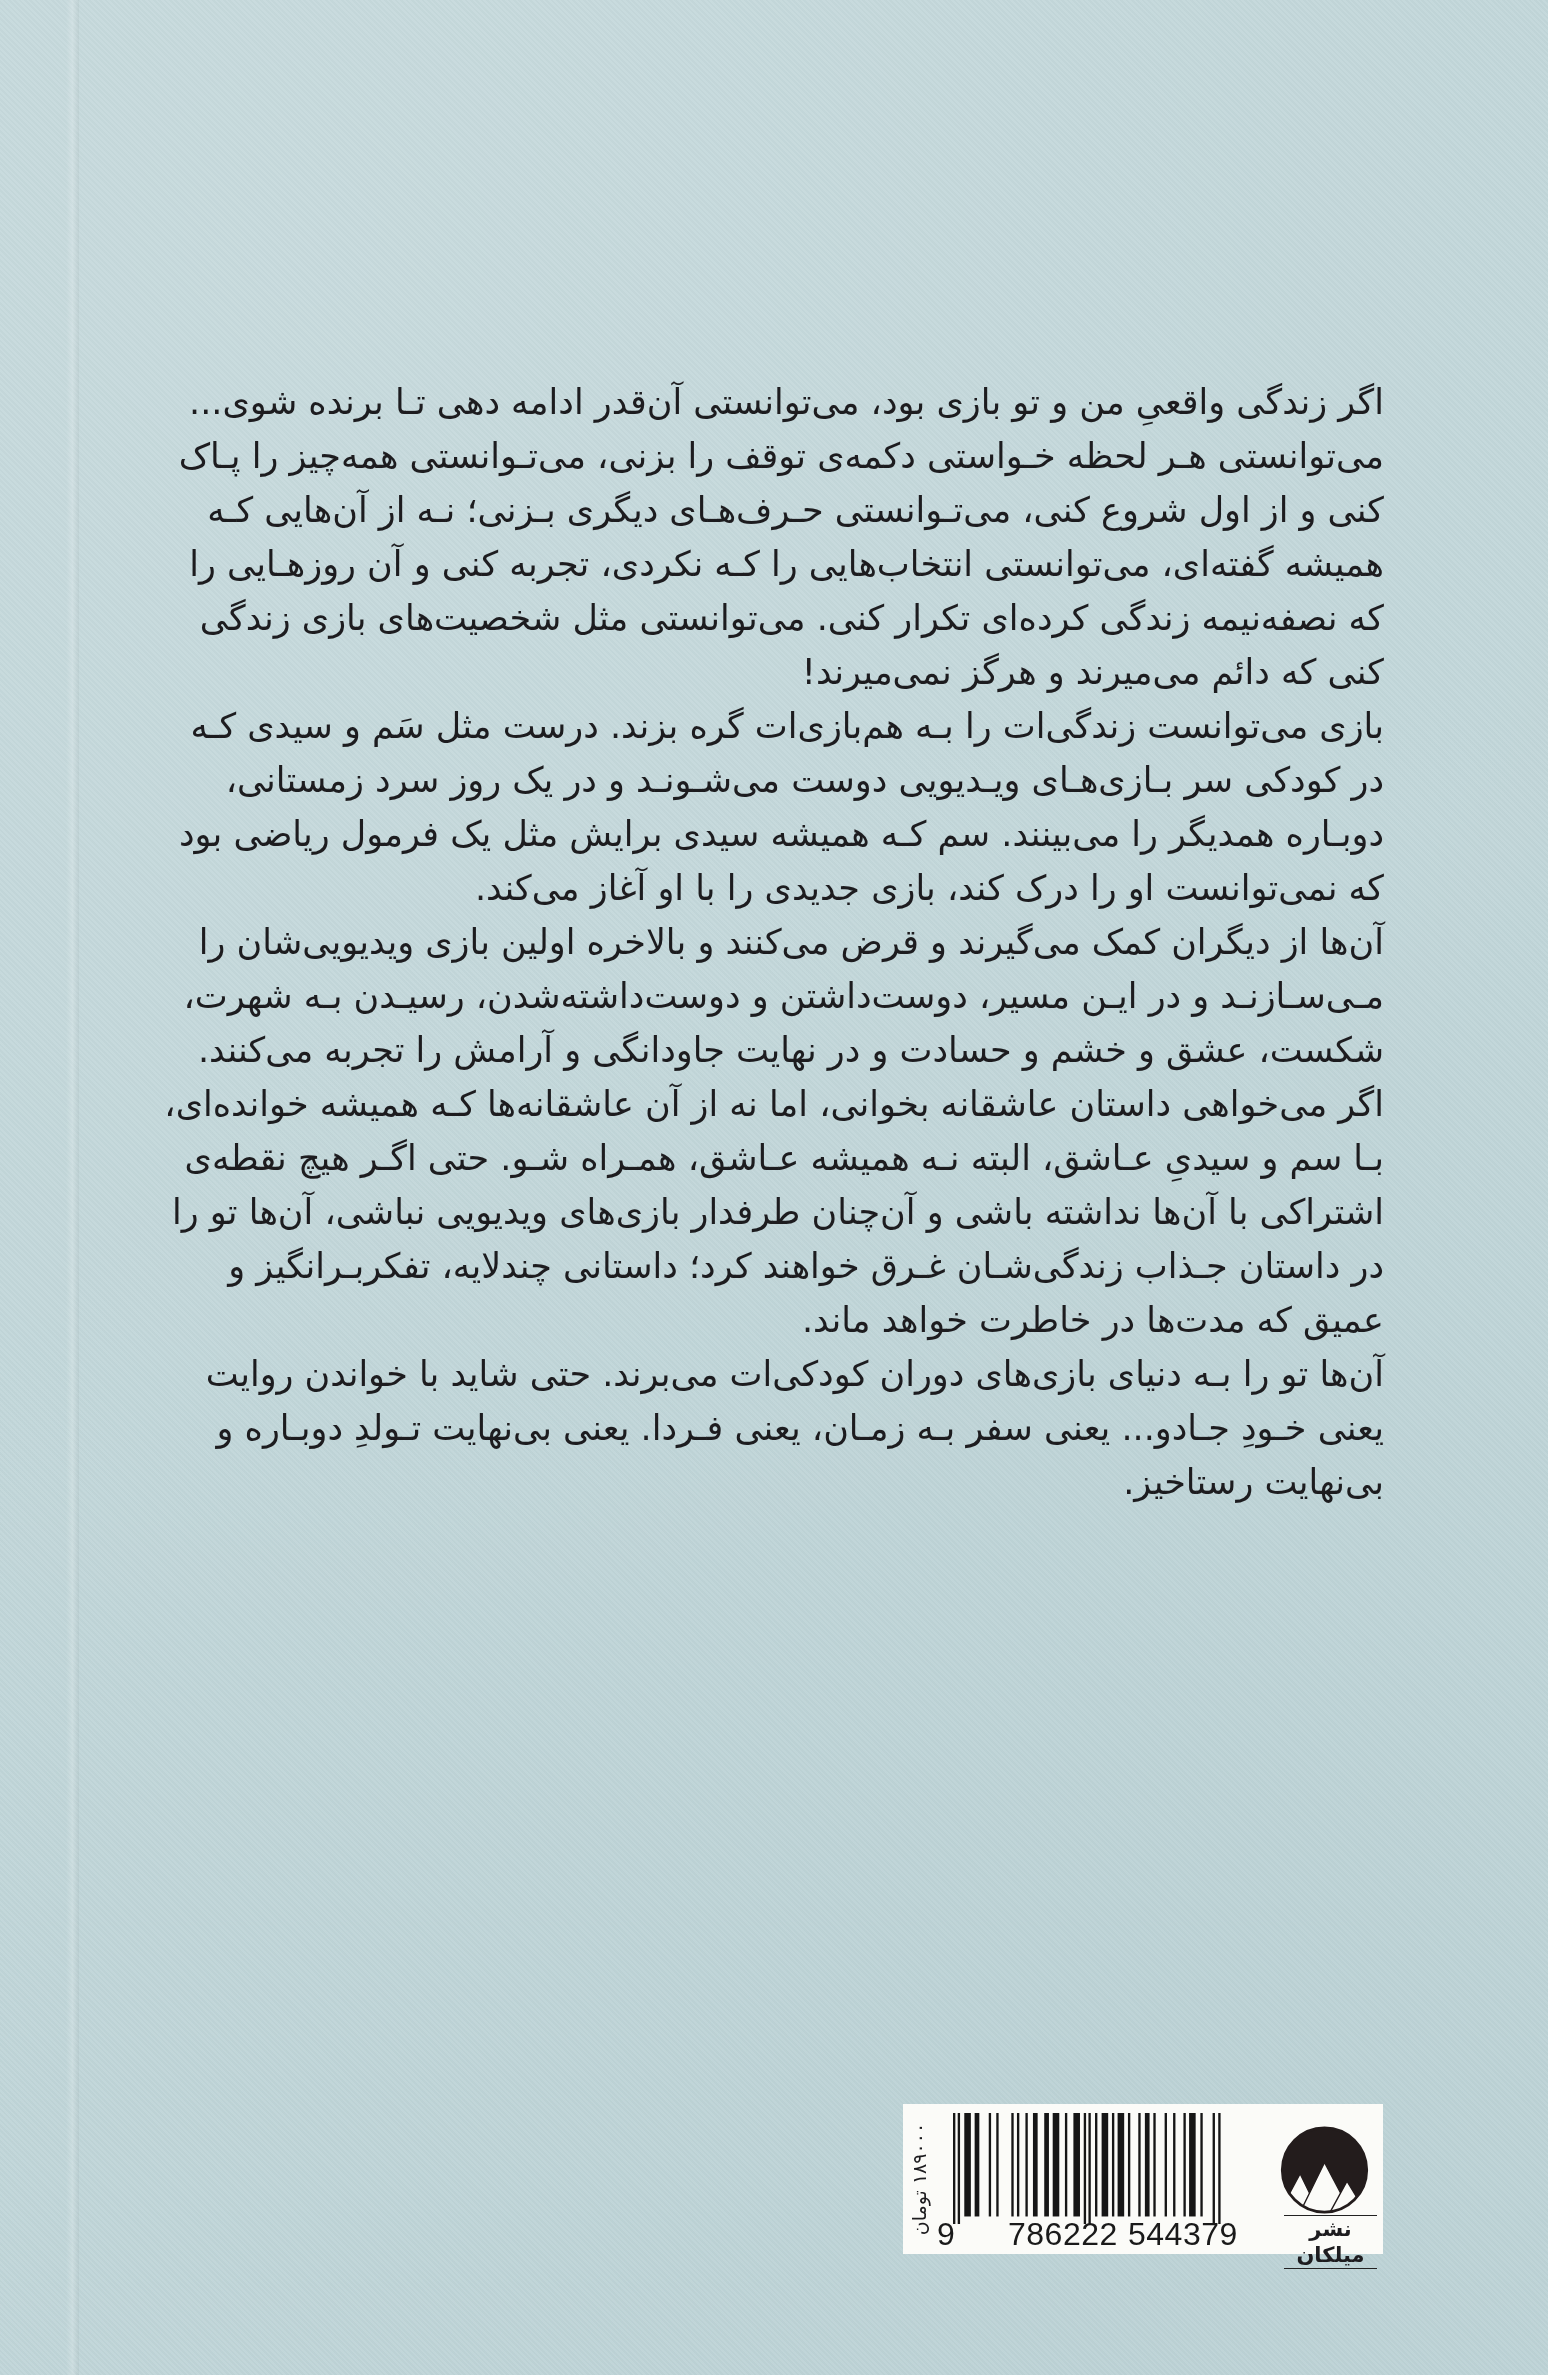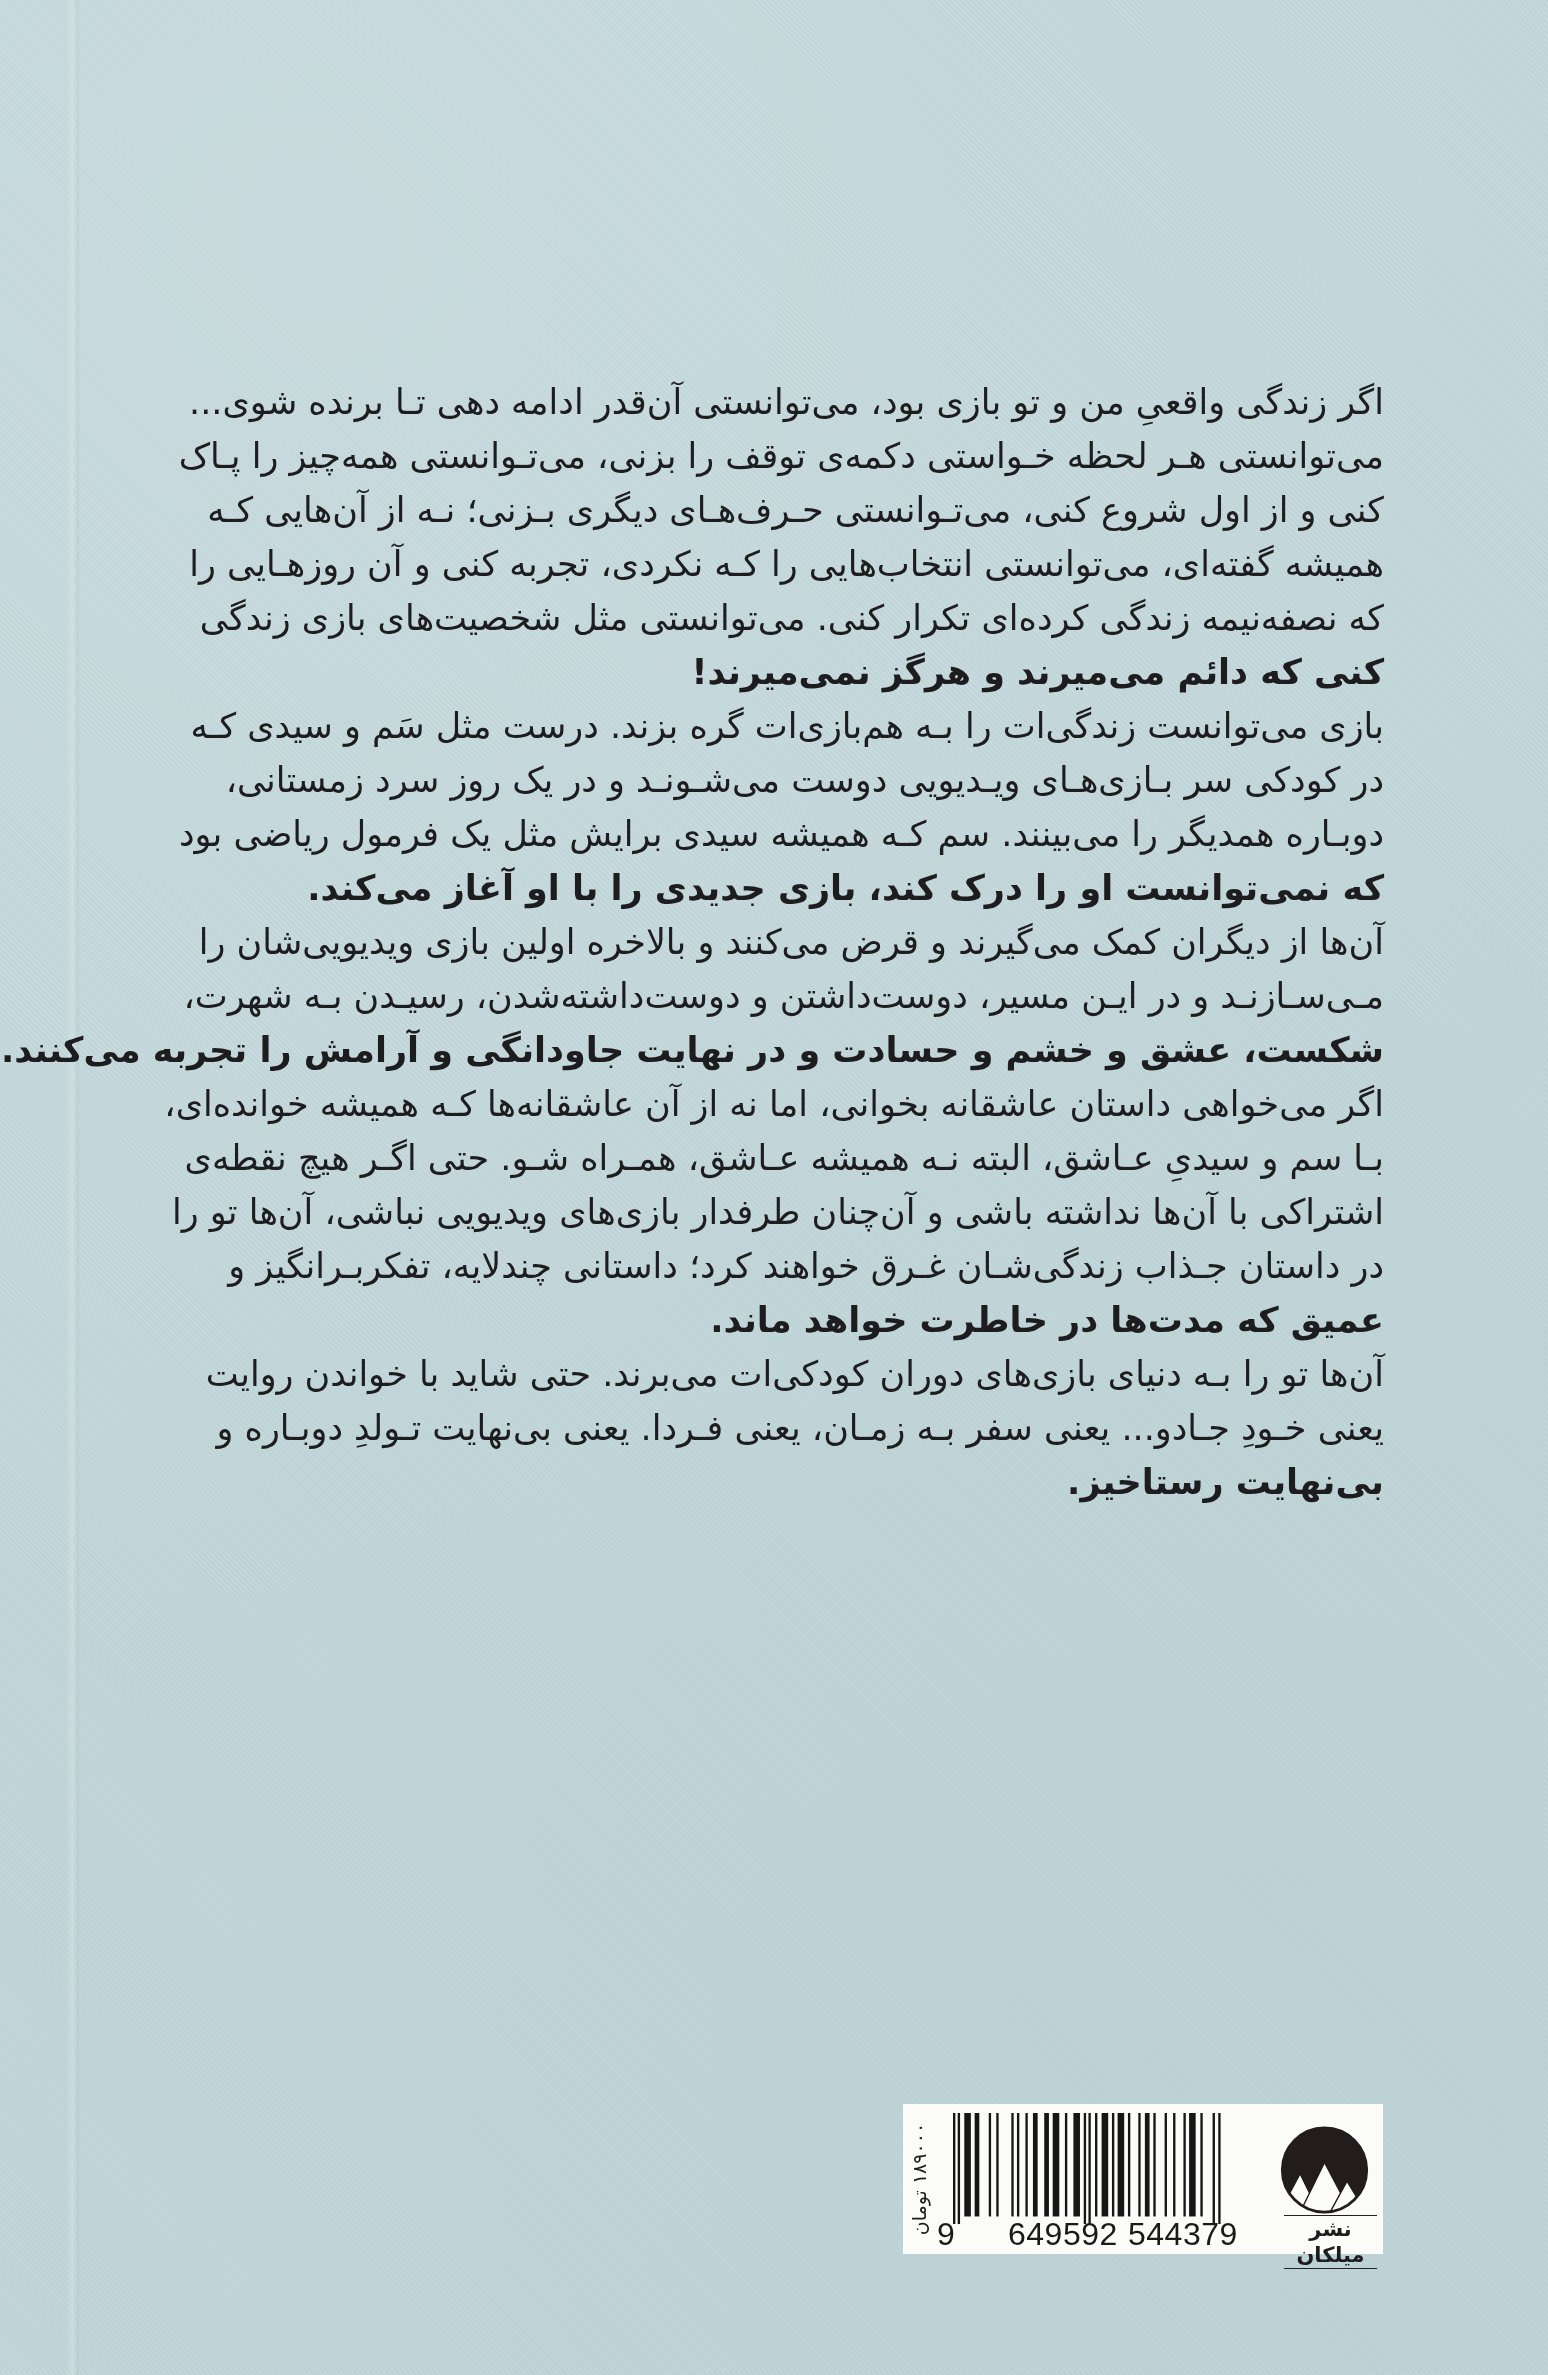--- a/index.html
+++ b/index.html
@@ -33,21 +33,21 @@
   .para { margin: 0; }
   .line {
     display: block;
     font-size: 35px;
     line-height: 54px;
     white-space: nowrap;
     text-align: justify;
     text-align-last: justify;
     letter-spacing: 0px;
   }
-  .line.last { text-align-last: right; font-weight: bold; }
+  .line.last { text-align-last: right; }
 
   .barcode-box {
     position: absolute;
     left: 903px;
     top: 2104px;
     width: 480px;
     height: 150px;
     background: #fbfbf8;
   }
   .price {
@@ -191,21 +191,21 @@
         <rect x="245" y="0" width="2.5" height="110"></rect>
         <rect x="251" y="0" width="7" height="110"></rect>
         <rect x="263" y="0" width="2.5" height="110"></rect>
         <rect x="276" y="0" width="2.5" height="118"></rect>
         <rect x="282" y="0" width="2.5" height="118"></rect>
       </g>
     </svg>
 
     <div class="isbn-digits">
       <span class="d1">9</span>
-      <span class="d2">649592</span>
+      <span class="d2">786222</span>
       <span class="d3">544379</span>
     </div>
 
     <div class="logo">
       <svg width="105" height="90" viewBox="0 0 112 96">
         <defs>
           <clipPath id="logoClip">
               <circle cx="56" cy="48" r="45"></circle>
             </clipPath>
         </defs>

